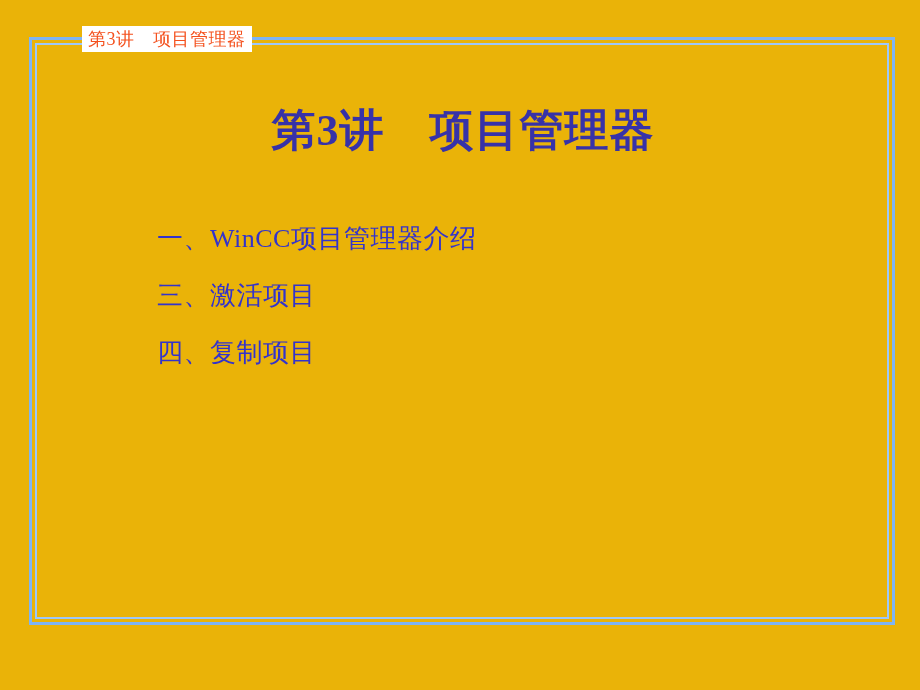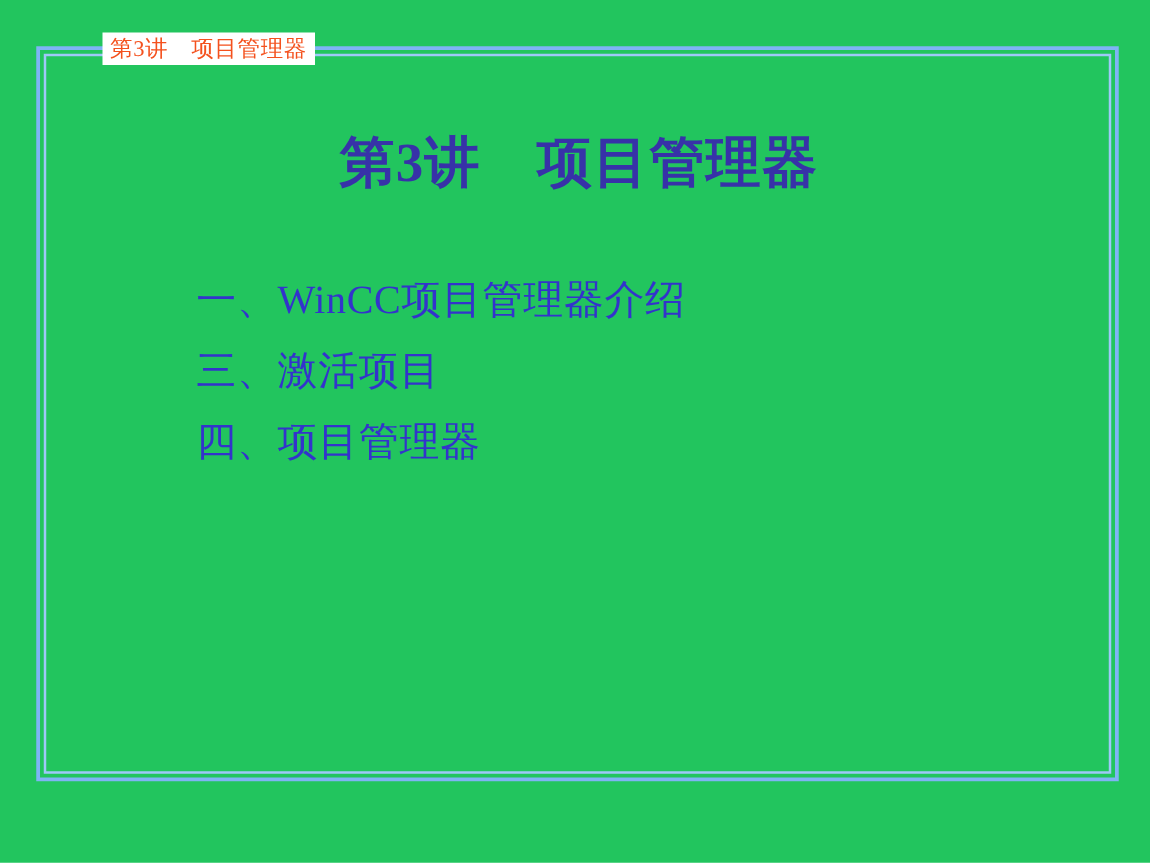--- a/index.html
+++ b/index.html
@@ -11,21 +11,21 @@
     height: 690px;
     background: #ffffff;
     font-family: "Liberation Serif", serif;
     overflow: hidden;
   }
 
   #slide {
     position: relative;
     width: 920px;
     height: 690px;
-    background: #22c55e;
+    background: #eab308;
   }
 
   
   #frame-outer {
     position: absolute;
     left: 29px;
     top: 37px;
     width: 866px;
     height: 588px;
     box-sizing: border-box;
@@ -82,36 +82,36 @@
     position: absolute;
     left: 157px;
     top: 221px;
     width: 640px;
   }
   .agenda-item {
     height: 57px;
     line-height: 36px;
     color: #3333cc;
     font-family: "Liberation Serif", serif;
-    font-size: 32px;
+    font-size: 26px;
     letter-spacing: 0.5px;
     white-space: nowrap;
   }
 </style>
 </head>
 <body>
 
 <div id="slide">
 
   <div id="frame-outer"></div>
   <div id="frame-inner"></div>
 
   <div id="header-caption">第3讲　项目管理器</div>
 
   <div id="slide-title">第3讲　项目管理器</div>
 
   <div id="agenda-list">
     <div class="agenda-item">一、WinCC项目管理器介绍</div>
     <div class="agenda-item">三、激活项目</div>
-    <div class="agenda-item">四、项目管理器</div>
+    <div class="agenda-item">四、复制项目</div>
   </div>
 
 </div>
 
 </body></html>

